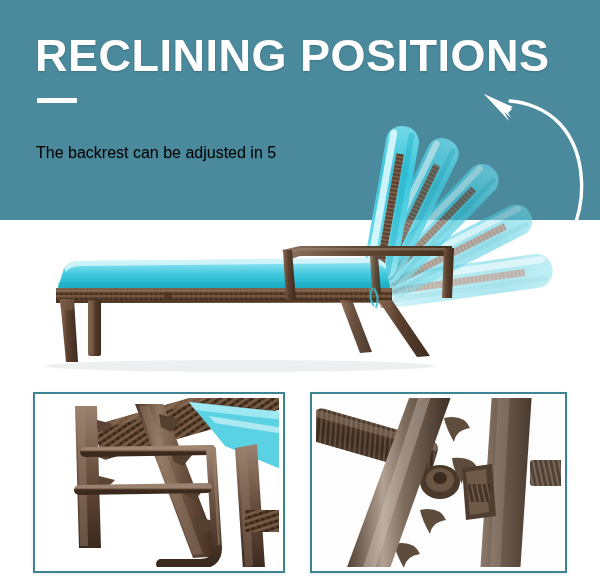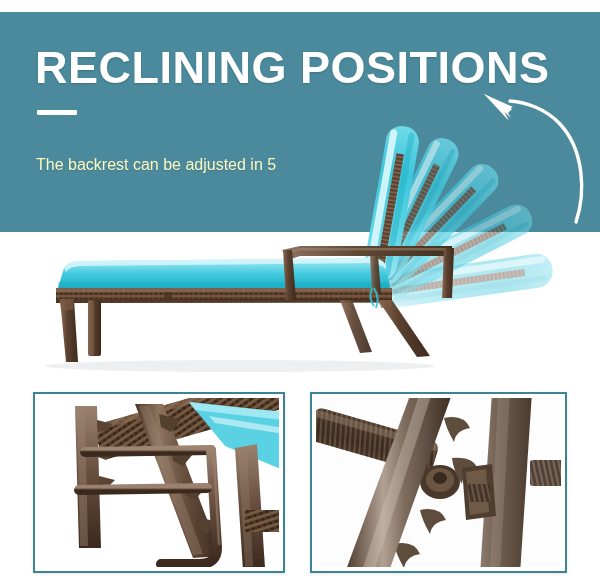--- a/index.html
+++ b/index.html
@@ -1,20 +1,20 @@
 <!DOCTYPE html>
 <html><head>
 <meta charset="utf-8">
 <style>
   html,body{margin:0;padding:0;background:#fff;}
   body{width:600px;height:583px;overflow:hidden;font-family:"Liberation Sans",sans-serif;}
   .page{position:relative;width:600px;height:583px;background:#ffffff;overflow:hidden;}
 
   
-  .hero{position:absolute;left:0;top:12px;width:600px;height:220px;background:#4a8a9c;overflow:hidden;}
+  .hero{position:absolute;left:0;top:0;width:600px;height:220px;background:#4a8a9c;overflow:hidden;}
   .hero-title{position:absolute;left:35px;top:30px;width:530px;
     font-size:45px;line-height:52px;font-weight:bold;color:#ffffff;
     letter-spacing:0.5px;font-family:"Liberation Sans",sans-serif;
     text-shadow:0 1px 2px rgba(0,0,0,.18);white-space:nowrap;}
   .hero-rule{position:absolute;left:37px;top:98px;width:40px;height:5px;background:#ffffff;border-radius:1px;}
   .hero-sub{position:absolute;left:36px;top:138px;width:320px;
     font-size:16px;line-height:30px;color:#f2f8f9;font-weight:normal;
     text-shadow:0 1px 1px rgba(0,0,0,.12);}
 
   
@@ -35,21 +35,21 @@
   .panel-svg{position:absolute;left:0;top:0;}
 </style>
 </head>
 <body>
 
 <div class="page">
 
   <div class="hero" style="background: rgb(74, 138, 156);">
     <div class="hero-title" style="color: rgb(255, 255, 255);">RECLINING POSITIONS</div>
     <div class="hero-rule" style="background: rgb(255, 255, 255);"></div>
-    <div class="hero-sub" style="color: #fef9c3;">
+    <div class="hero-sub" style="color: #000000;">
       <span>The backrest can be adjusted in 5</span><br>
     </div>
   </div>
 
   <div class="stage">
     <svg class="chair-svg" width="600" height="380" viewBox="0 0 600 380">
       <defs>
 
         <linearGradient id="cushTop" x1="0" y1="0" x2="0" y2="1">
           <stop offset="0%" stop-color="#bff0f7"></stop>

